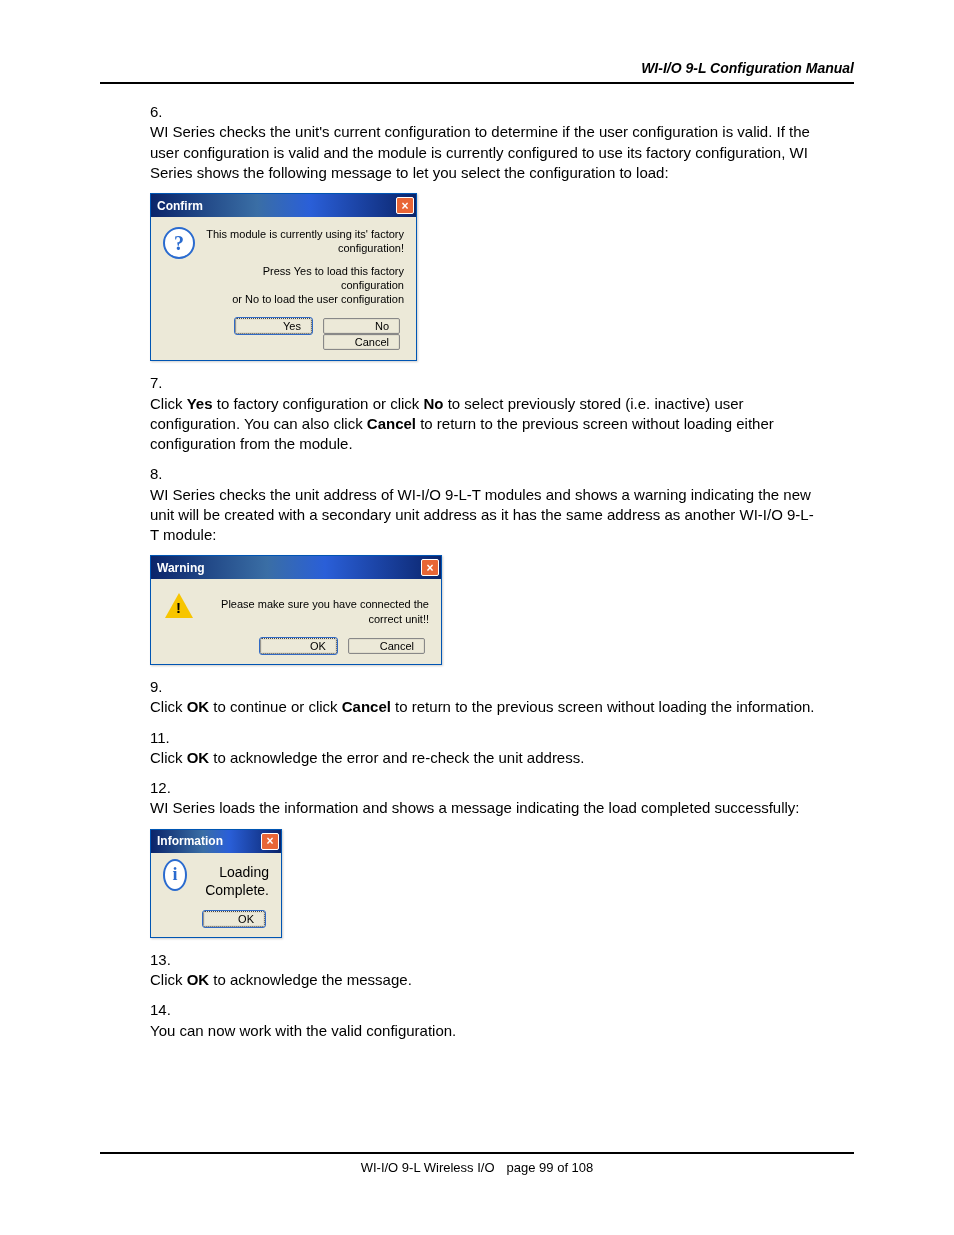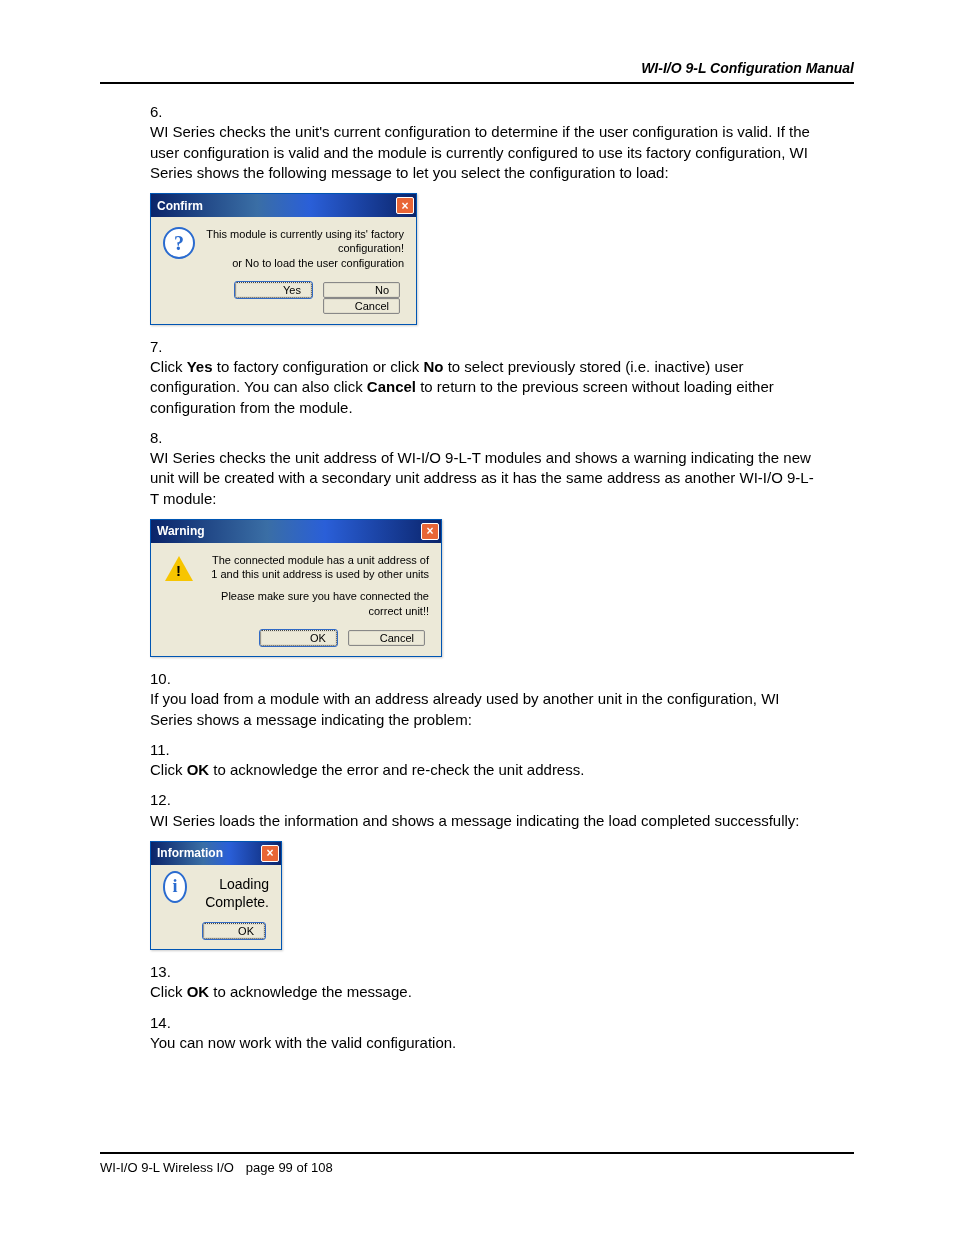--- a/index.html
+++ b/index.html
@@ -170,21 +170,21 @@
     left: 100px;
     right: 100px;
     font-size: 13px;
   }
   .footer .hr2 {
     border-top: 2px solid #000;
     margin-bottom: 6px;
   }
   .footer-row {
     display: flex;
-    justify-content: flex-start;
+    justify-content: center;
     gap: 12px;
   }
   b { font-weight: bold; }
 </style>
 </head>
 <body>
 
 <div class="page">
   <div class="header-title">WI-I/O 9-L Configuration Manual</div>
   <div class="hr"></div>
@@ -201,20 +201,21 @@
         <span>Confirm</span>
         <span class="close-btn">×</span>
       </div>
       <div class="dialog-body">
         <div class="dialog-row">
           <div class="dialog-icon">
               <div class="icon-q">?</div>
             </div>
           <div class="dialog-text">
             <div>This module is currently using its' factory configuration!</div>
+            <div class="para2">Press Yes to load this factory configuration</div>
             <div>or   No  to load the user configuration</div>
           </div>
         </div>
         <div class="dialog-buttons">
           <span class="xp-btn default">Yes</span>
           <span class="xp-btn">No</span>
           <span class="xp-btn">Cancel</span>
         </div>
       </div>
     </div>
@@ -235,36 +236,37 @@
       <div class="dialog-titlebar">
         <span>Warning</span>
         <span class="close-btn">×</span>
       </div>
       <div class="dialog-body">
         <div class="dialog-row">
           <div class="dialog-icon">
               <div class="icon-warn"></div>
             </div>
           <div class="dialog-text">
-            <div>The connected module has a unit address of 1 and this unit address is used by other units</div>
             <div class="para2">Please make sure you have connected the correct unit!!</div>
           </div>
         </div>
         <div class="dialog-buttons">
           <span class="xp-btn default">OK</span>
           <span class="xp-btn">Cancel</span>
         </div>
       </div>
     </div>
 
-
-    <div class="step">
-      <span class="step-num">10.</span>
-      <span class="step-body">If you load from a module with an address already used by another unit in the configuration, WI Series shows a message indicating the problem:</span>
-    </div>
+    <div class="step">
+      <span class="step-num">9.</span>
+      <span class="step-body">
+        <span>Click </span><b>OK</b><span> to continue or click </span><b>Cancel</b><span> to return to the previous screen without loading the information.</span>
+      </span>
+    </div>
+
 
     <div class="step">
       <span class="step-num">11.</span>
       <span class="step-body">
         <span>Click </span><b>OK</b><span> to acknowledge the error and re-check the unit address.</span>
       </span>
     </div>
 
     <div class="step">
       <span class="step-num">12.</span>

